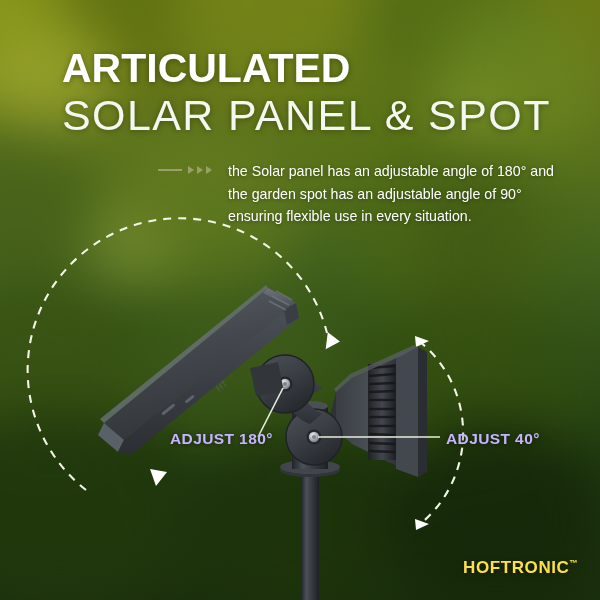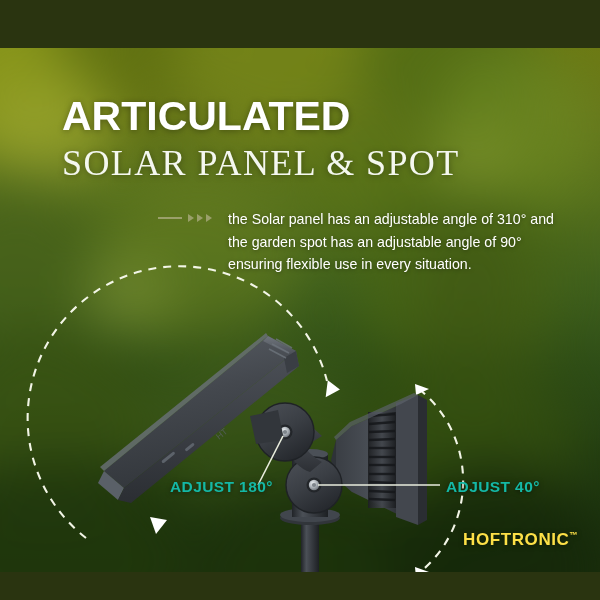--- a/index.html
+++ b/index.html
@@ -6,23 +6,22 @@
   * { margin:0; padding:0; box-sizing:border-box; }
 
   html,body{
     width:600px; height:600px;
     font-family:"Liberation Sans", sans-serif;
     overflow:hidden; background:#2a3410;
   }
 
   #stage{
     position:relative;
-    width:600px; height:524px;
+    width:600px; height:600px;
     overflow:hidden;
-    margin-top:48px;
   }
 
   
   .bg-base{
     position:absolute; inset:0;
     background:
       linear-gradient(to bottom,
         #6d7a14 0%,
         #67761a 12%,
         #56701d 28%,
@@ -47,25 +46,24 @@
     text-shadow:0 1px 6px rgba(0,0,0,.35);
   }
   .headline .l1{
     display:block;
     font-size:41px; font-weight:bold;
     line-height:48px;
     letter-spacing:0px;
   }
   .headline .l2{
     display:block;
-    font-size:36px; font-weight:300;
+    font-size:43px; font-weight:300;
     line-height:46px;
     letter-spacing:1.4px;
     color:#f4f7ef;
-    font-family:Liberation Serif, serif;
   }
 
   
   .bodytext{
     position:absolute; left:228px; top:160px;
     width:348px;
     color:#ffffff;
     font-size:14.2px;
     line-height:22.5px;
     text-shadow:0 1px 4px rgba(0,0,0,.4);
@@ -85,21 +83,21 @@
     border-top:4px solid transparent;
     border-bottom:4px solid transparent;
   }
 
   
   #art{ position:absolute; inset:0; }
 
   
   .callout{
     position:absolute;
-    color:#14b8a6; font-weight:bold;
+    color:#c4b5fd; font-weight:bold;
     font-size:15.5px; letter-spacing:0.4px;
     text-shadow:0 1px 5px rgba(0,0,0,.5);
     white-space:nowrap;
   }
   #cal180{ left:170px; top:430px; }
   #cal90 { left:446px; top:430px; }
 
   
   .brand{
     position:absolute; right:22px; bottom:22px;
@@ -142,21 +140,21 @@
     <span class="l2">SOLAR PANEL &amp; SPOT</span>
   </div>
 
   <div class="marker">
     <span class="bar"></span>
     <span class="tri"></span>
     <span class="tri"></span>
     <span class="tri"></span>
   </div>
 
-  <p class="bodytext">the Solar panel has an adjustable angle of 310° and the garden spot has an adjustable angle of 90° ensuring flexible use in every situation.</p>
+  <p class="bodytext">the Solar panel has an adjustable angle of 180° and the garden spot has an adjustable angle of 90° ensuring flexible use in every situation.</p>
 
   <svg id="art" width="600" height="600" viewBox="0 0 600 600">
     <defs>
       <linearGradient id="panelTop" x1="0" y1="0" x2="0.25" y2="1">
         <stop offset="0" stop-color="#585d64"></stop>
         <stop offset="0.45" stop-color="#44484e"></stop>
         <stop offset="1" stop-color="#33373c"></stop>
       </linearGradient>
       <linearGradient id="panelSide" x1="0" y1="0" x2="0" y2="1">
         <stop offset="0" stop-color="#4c5057"></stop>

